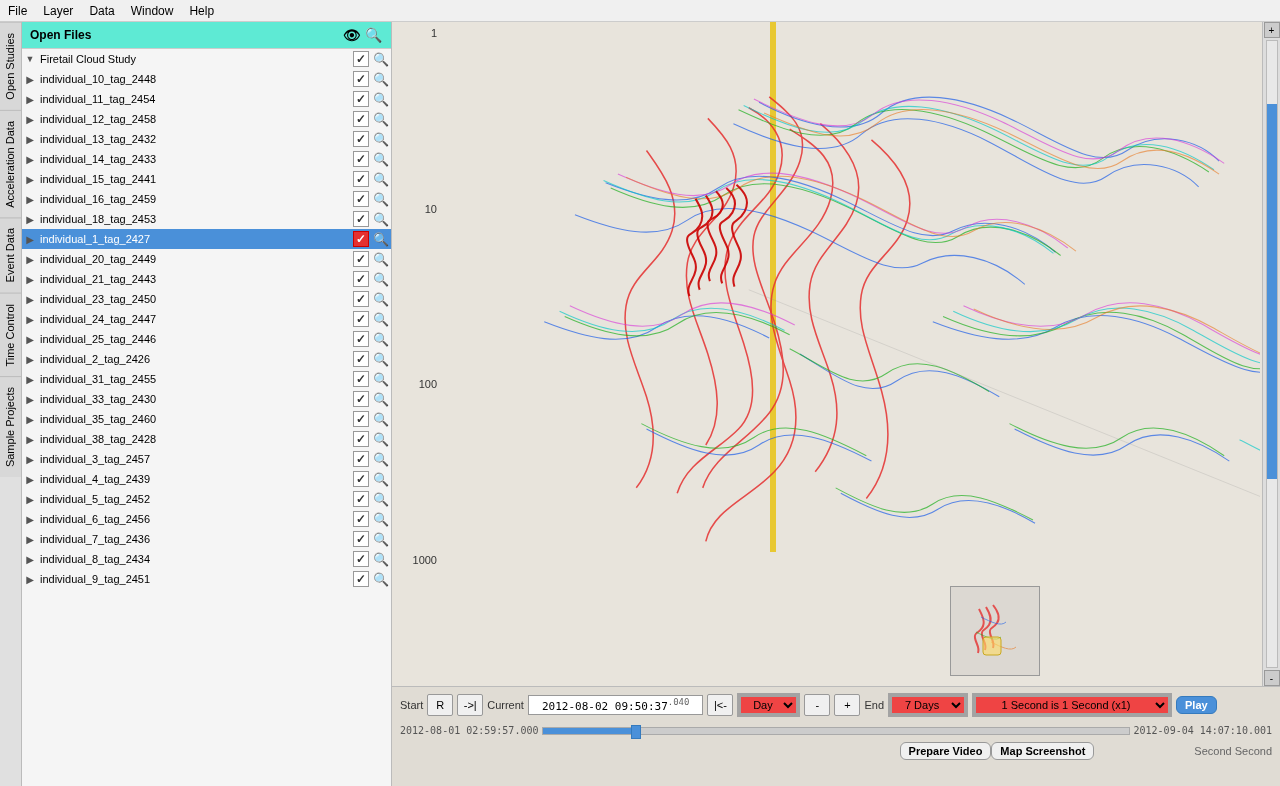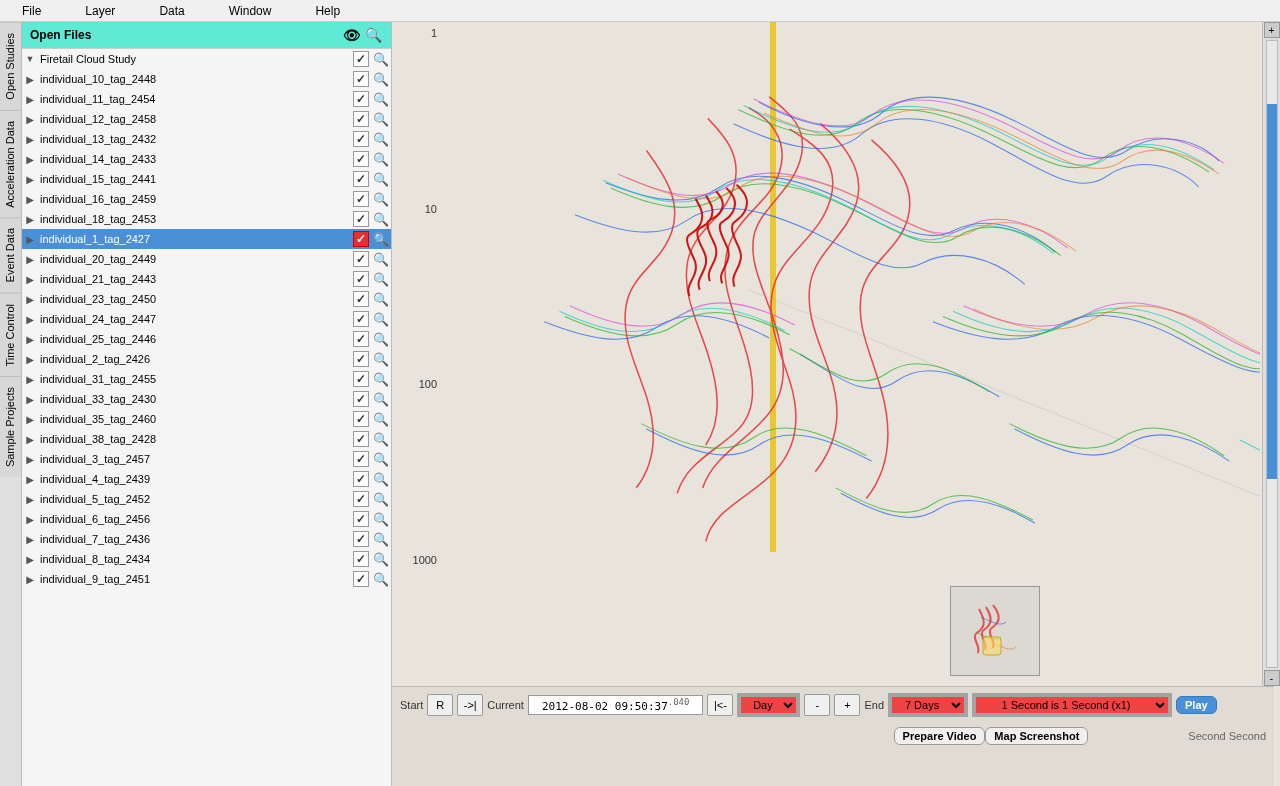--- a/index.html
+++ b/index.html
@@ -1,20 +1,20 @@
 <!DOCTYPE html>
 <html><head>
   <meta charset="utf-8">
   <style>
     * { box-sizing: border-box; margin: 0; padding: 0; }
     body { font-family: Arial, sans-serif; font-size: 12px; background: #d4cfc8; width: 1280px; height: 786px; overflow: hidden; display: flex; flex-direction: column; }
 
     
     .menubar { display: flex; background: #f0f0f0; border-bottom: 1px solid #ccc; height: 22px; align-items: center; }
-    .menubar-item { padding: 2px 22px; cursor: pointer; font-size: 12px; }
+    .menubar-item { padding: 2px 8px; cursor: pointer; font-size: 12px; }
 
     
     .main-container { display: flex; flex: 1; overflow: hidden; }
 
     
     .sidebar-tabs { width: 22px; background: #e0e0e0; display: flex; flex-direction: column; border-right: 1px solid #bbb; }
     .sidebar-tab { writing-mode: vertical-rl; transform: rotate(180deg); padding: 10px 4px; font-size: 11px; cursor: pointer; border-bottom: 1px solid #bbb; text-align: center; background: #d8d8d8; white-space: nowrap; }
 
     
     .file-panel { width: 370px; background: #f5f5f5; border-right: 1px solid #bbb; display: flex; flex-direction: column; }
@@ -49,21 +49,21 @@
     
     .map-canvas { position: absolute; left: 50px; top: 0; right: 20px; bottom: 100px; overflow: hidden; }
 
     
     .map-scrollbar { position: absolute; right: 0; top: 0; bottom: 100px; width: 18px; background: #ddd; border-left: 1px solid #bbb; display: flex; flex-direction: column; align-items: center; }
     .scroll-btn { width: 16px; height: 16px; background: #ccc; border: 1px solid #999; display: flex; align-items: center; justify-content: center; cursor: pointer; font-size: 10px; }
     .scroll-track { flex: 1; width: 12px; background: #e8e8e8; margin: 2px; border: 1px solid #bbb; position: relative; }
     .scroll-thumb { width: 100%; background: #4a90d9; height: 60%; position: absolute; top: 10%; }
 
     
-    .bottom-controls { position: absolute; bottom: 0; left: 0; right: 6px; height: 100px; background: #e0dcd4; border-top: 1px solid #bbb; }
+    .bottom-controls { position: absolute; bottom: 0; left: 0; right: 0; height: 100px; background: #e0dcd4; border-top: 1px solid #bbb; }
     .timeline-row { display: flex; align-items: center; padding: 4px 8px; gap: 4px; height: 36px; }
     .btn { background: #f0f0f0; border: 1px solid #999; padding: 2px 8px; cursor: pointer; font-size: 11px; border-radius: 6px; font-weight: bold; }
     .btn.primary { background: #4a90d9; color: white; border-color: #357abd; }
     .btn-icon { width: 26px; height: 22px; background: #f0f0f0; border: 1px solid #999; cursor: pointer; display: flex; align-items: center; justify-content: center; font-size: 11px; border-radius: 2px; }
     .label { font-size: 11px; color: #333; }
     .time-display { font-family: monospace; font-size: 11px; background: white; border: 1px solid #999; padding: 1px 13px; }
     .time-sub { font-size: 9px; color: #666; vertical-align: super; }
     select.time-select { font-size: 11px; border: 4px solid #a3a3a3; background: #ef4444; padding: 1px 2px; text-align: center; }
     .progress-row { padding: 2px 8px; display: flex; align-items: center; gap: 4px; }
     .progress-label { font-size: 10px; color: #555; font-family: monospace; }
@@ -535,20 +535,28 @@
           <option>1 Day</option>
           <option>30 Days</option>
         </select>
         <select class="time-select" style="width:200px">
           <option>1 Second is 1 Second (x1)</option>
           <option>1 Second is 2 Seconds (x2)</option>
           <option>1 Second is 5 Seconds (x5)</option>
         </select>
         <button class="btn primary">Play</button>
       </div>
+      <div class="progress-row">
+        <span class="progress-label">2012-08-01 02:59:57.000</span>
+        <div class="progress-bar-container">
+          <div class="progress-bar-fill"></div>
+          <div class="progress-handle"></div>
+        </div>
+        <span class="progress-label">2012-09-04 14:07:10.001</span>
+      </div>
       <div style="display:flex; padding: 4px 8px; gap: 0; align-items: center; justify-content: flex-end;">
         <button class="btn">Prepare Video</button>
         <button class="btn">Map Screenshot</button>
         <span style="font-size:11px; color:#666; margin-left: 100px;">Second Second</span>
       </div>
     </div>
   </div>
 </div>
 
 </body></html>

